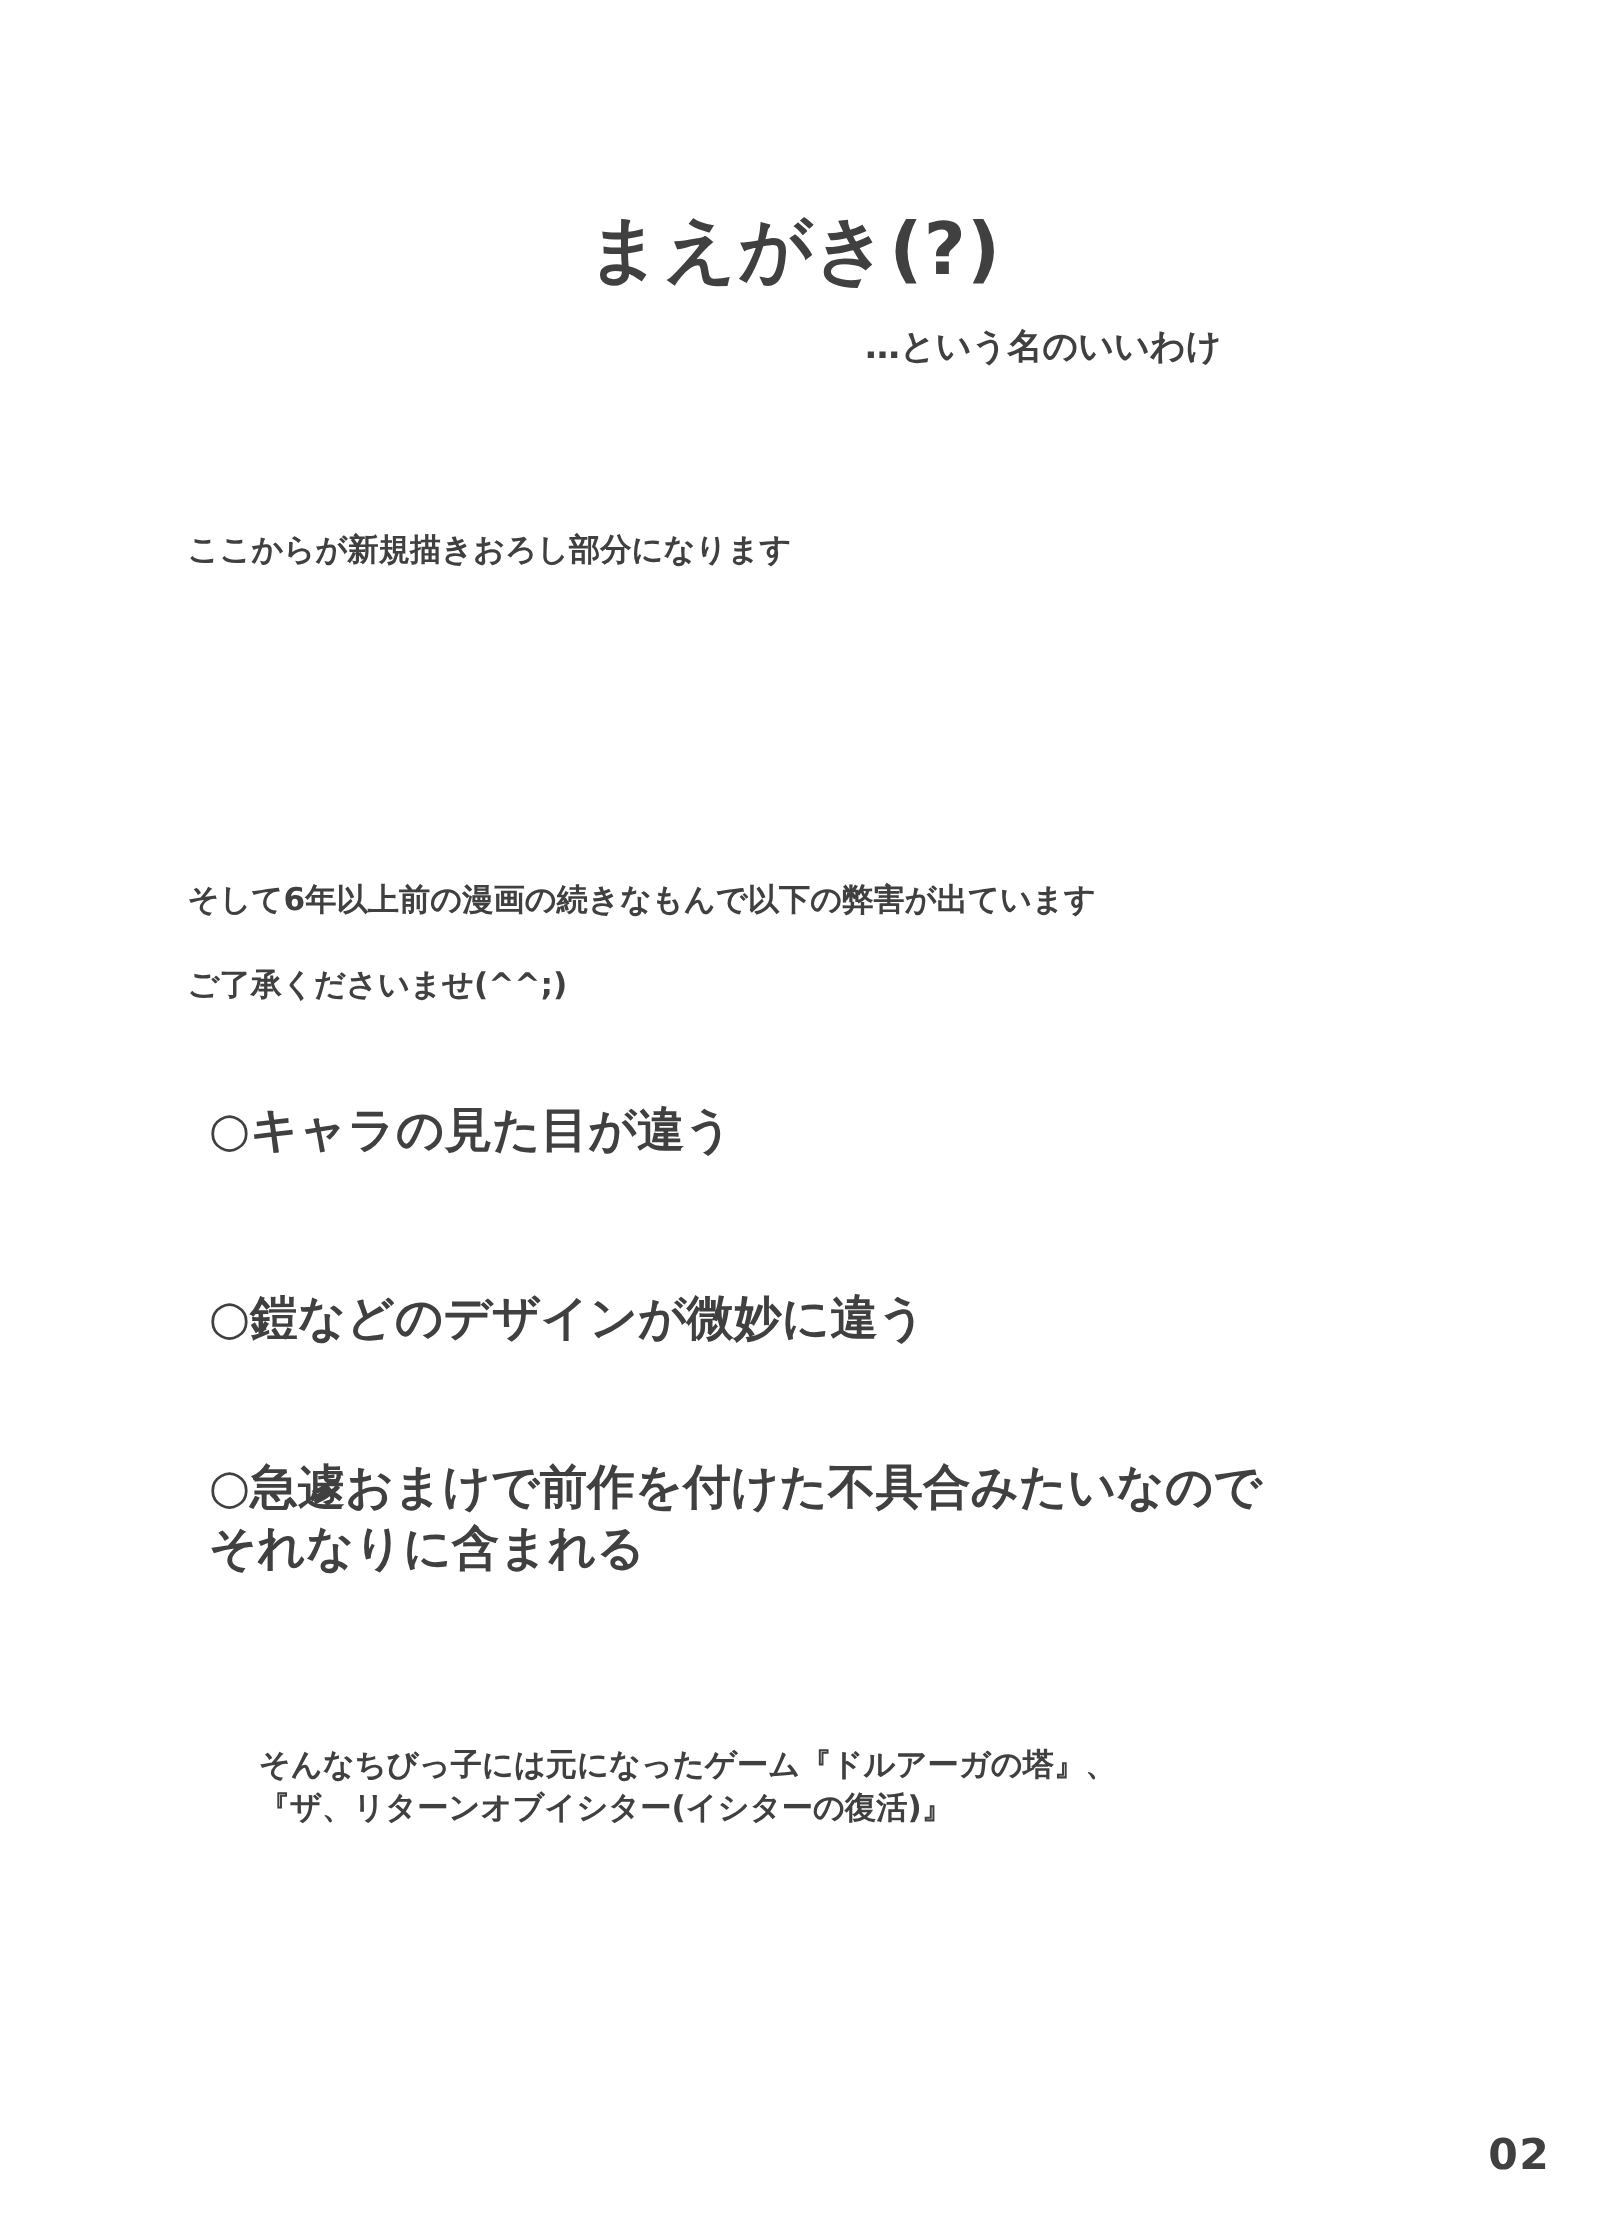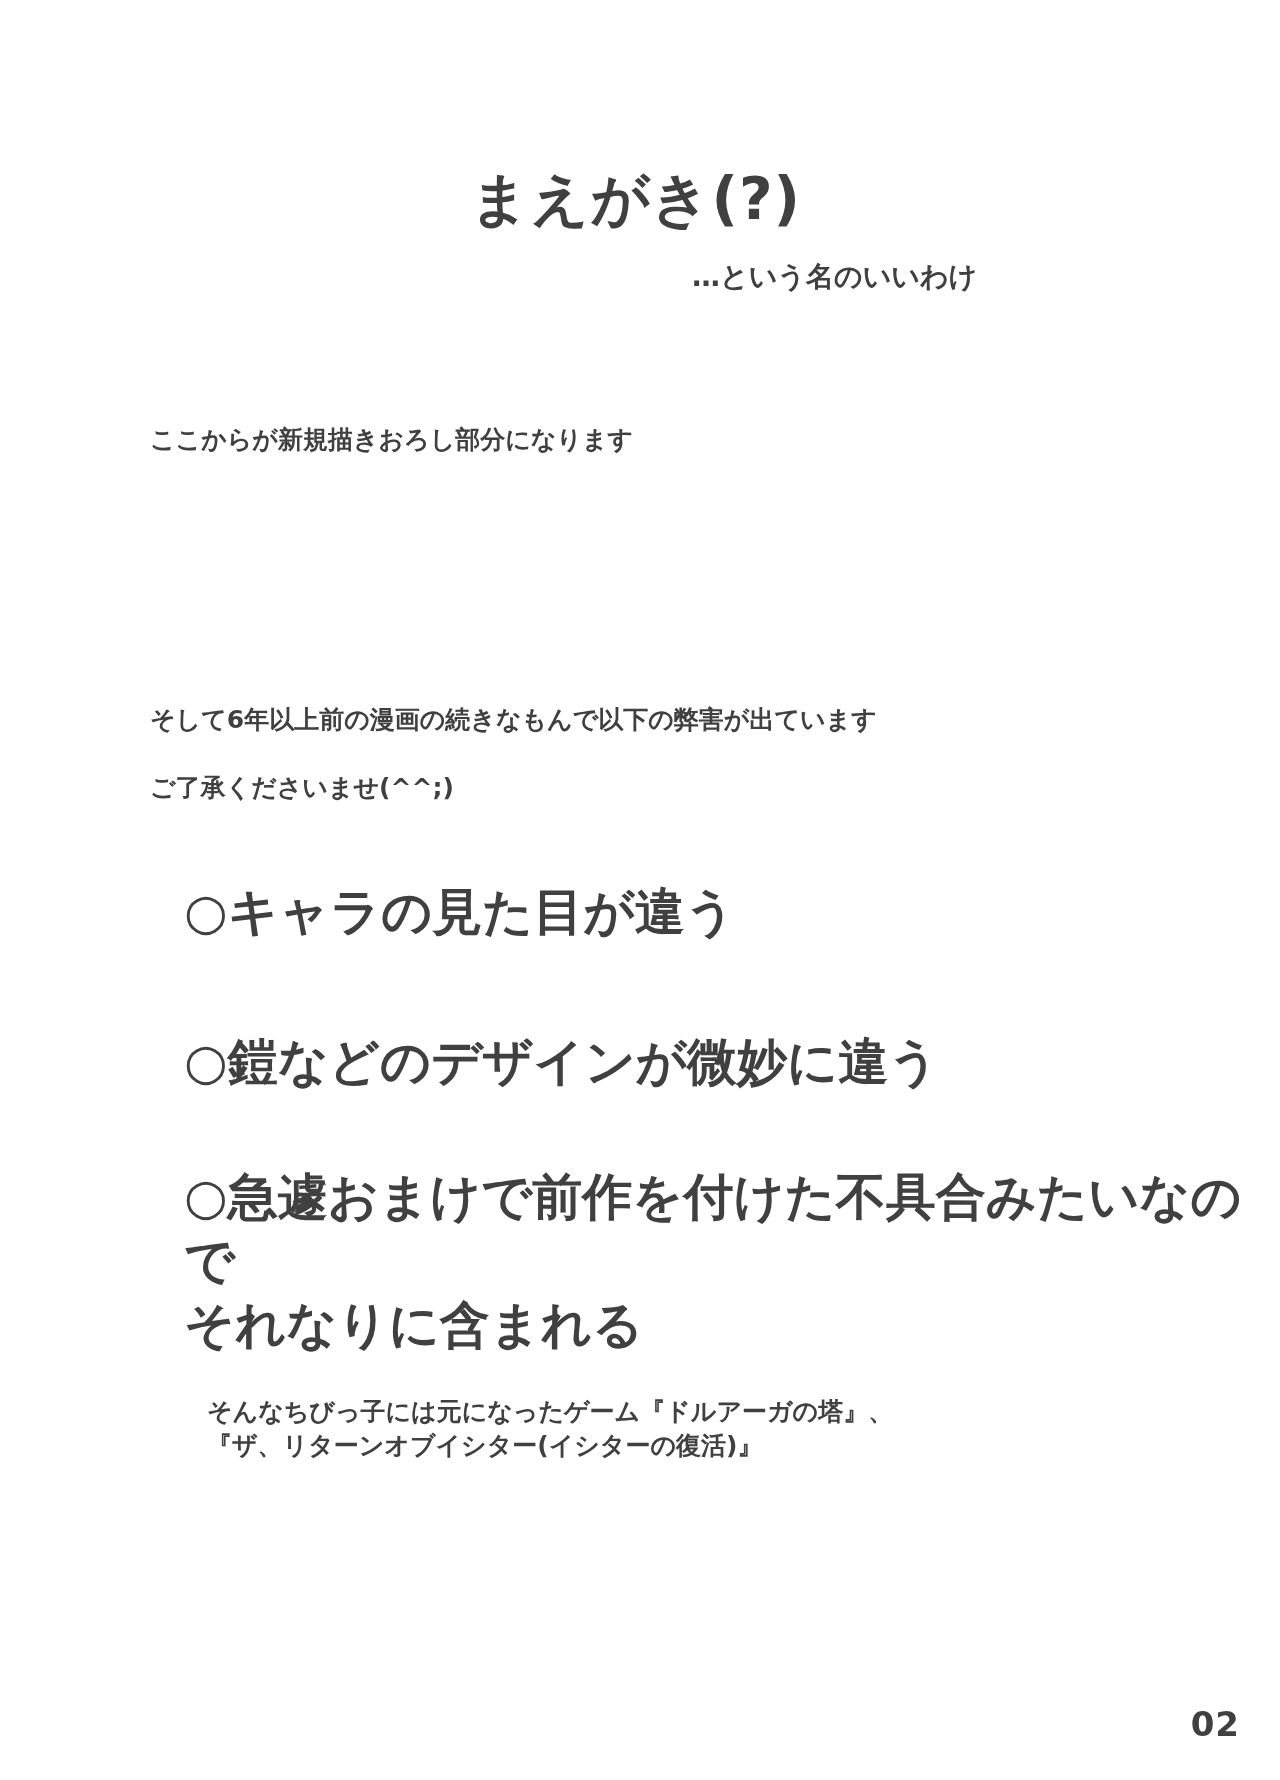--- a/index.html
+++ b/index.html
@@ -48,22 +48,22 @@
     margin-top: 35px;
   }
 
   .p1 { top: 388px; }
   .p2 { top: 452px; }
   .p3 { top: 668px; }
   .p4 { top: 736px; }
 
   .bullet {
     position: absolute;
-    left: 184px;
-    font-size: 50px;
+    left: 167px;
+    font-size: 38px;
     font-weight: bold;
     line-height: 1.28;
     white-space: pre-line;
   }
   .b1 { top: 880px; }
   .b2 { top: 1030px; }
   .b3 { top: 1165px; }
 
   .footer-block {
     position: absolute;

